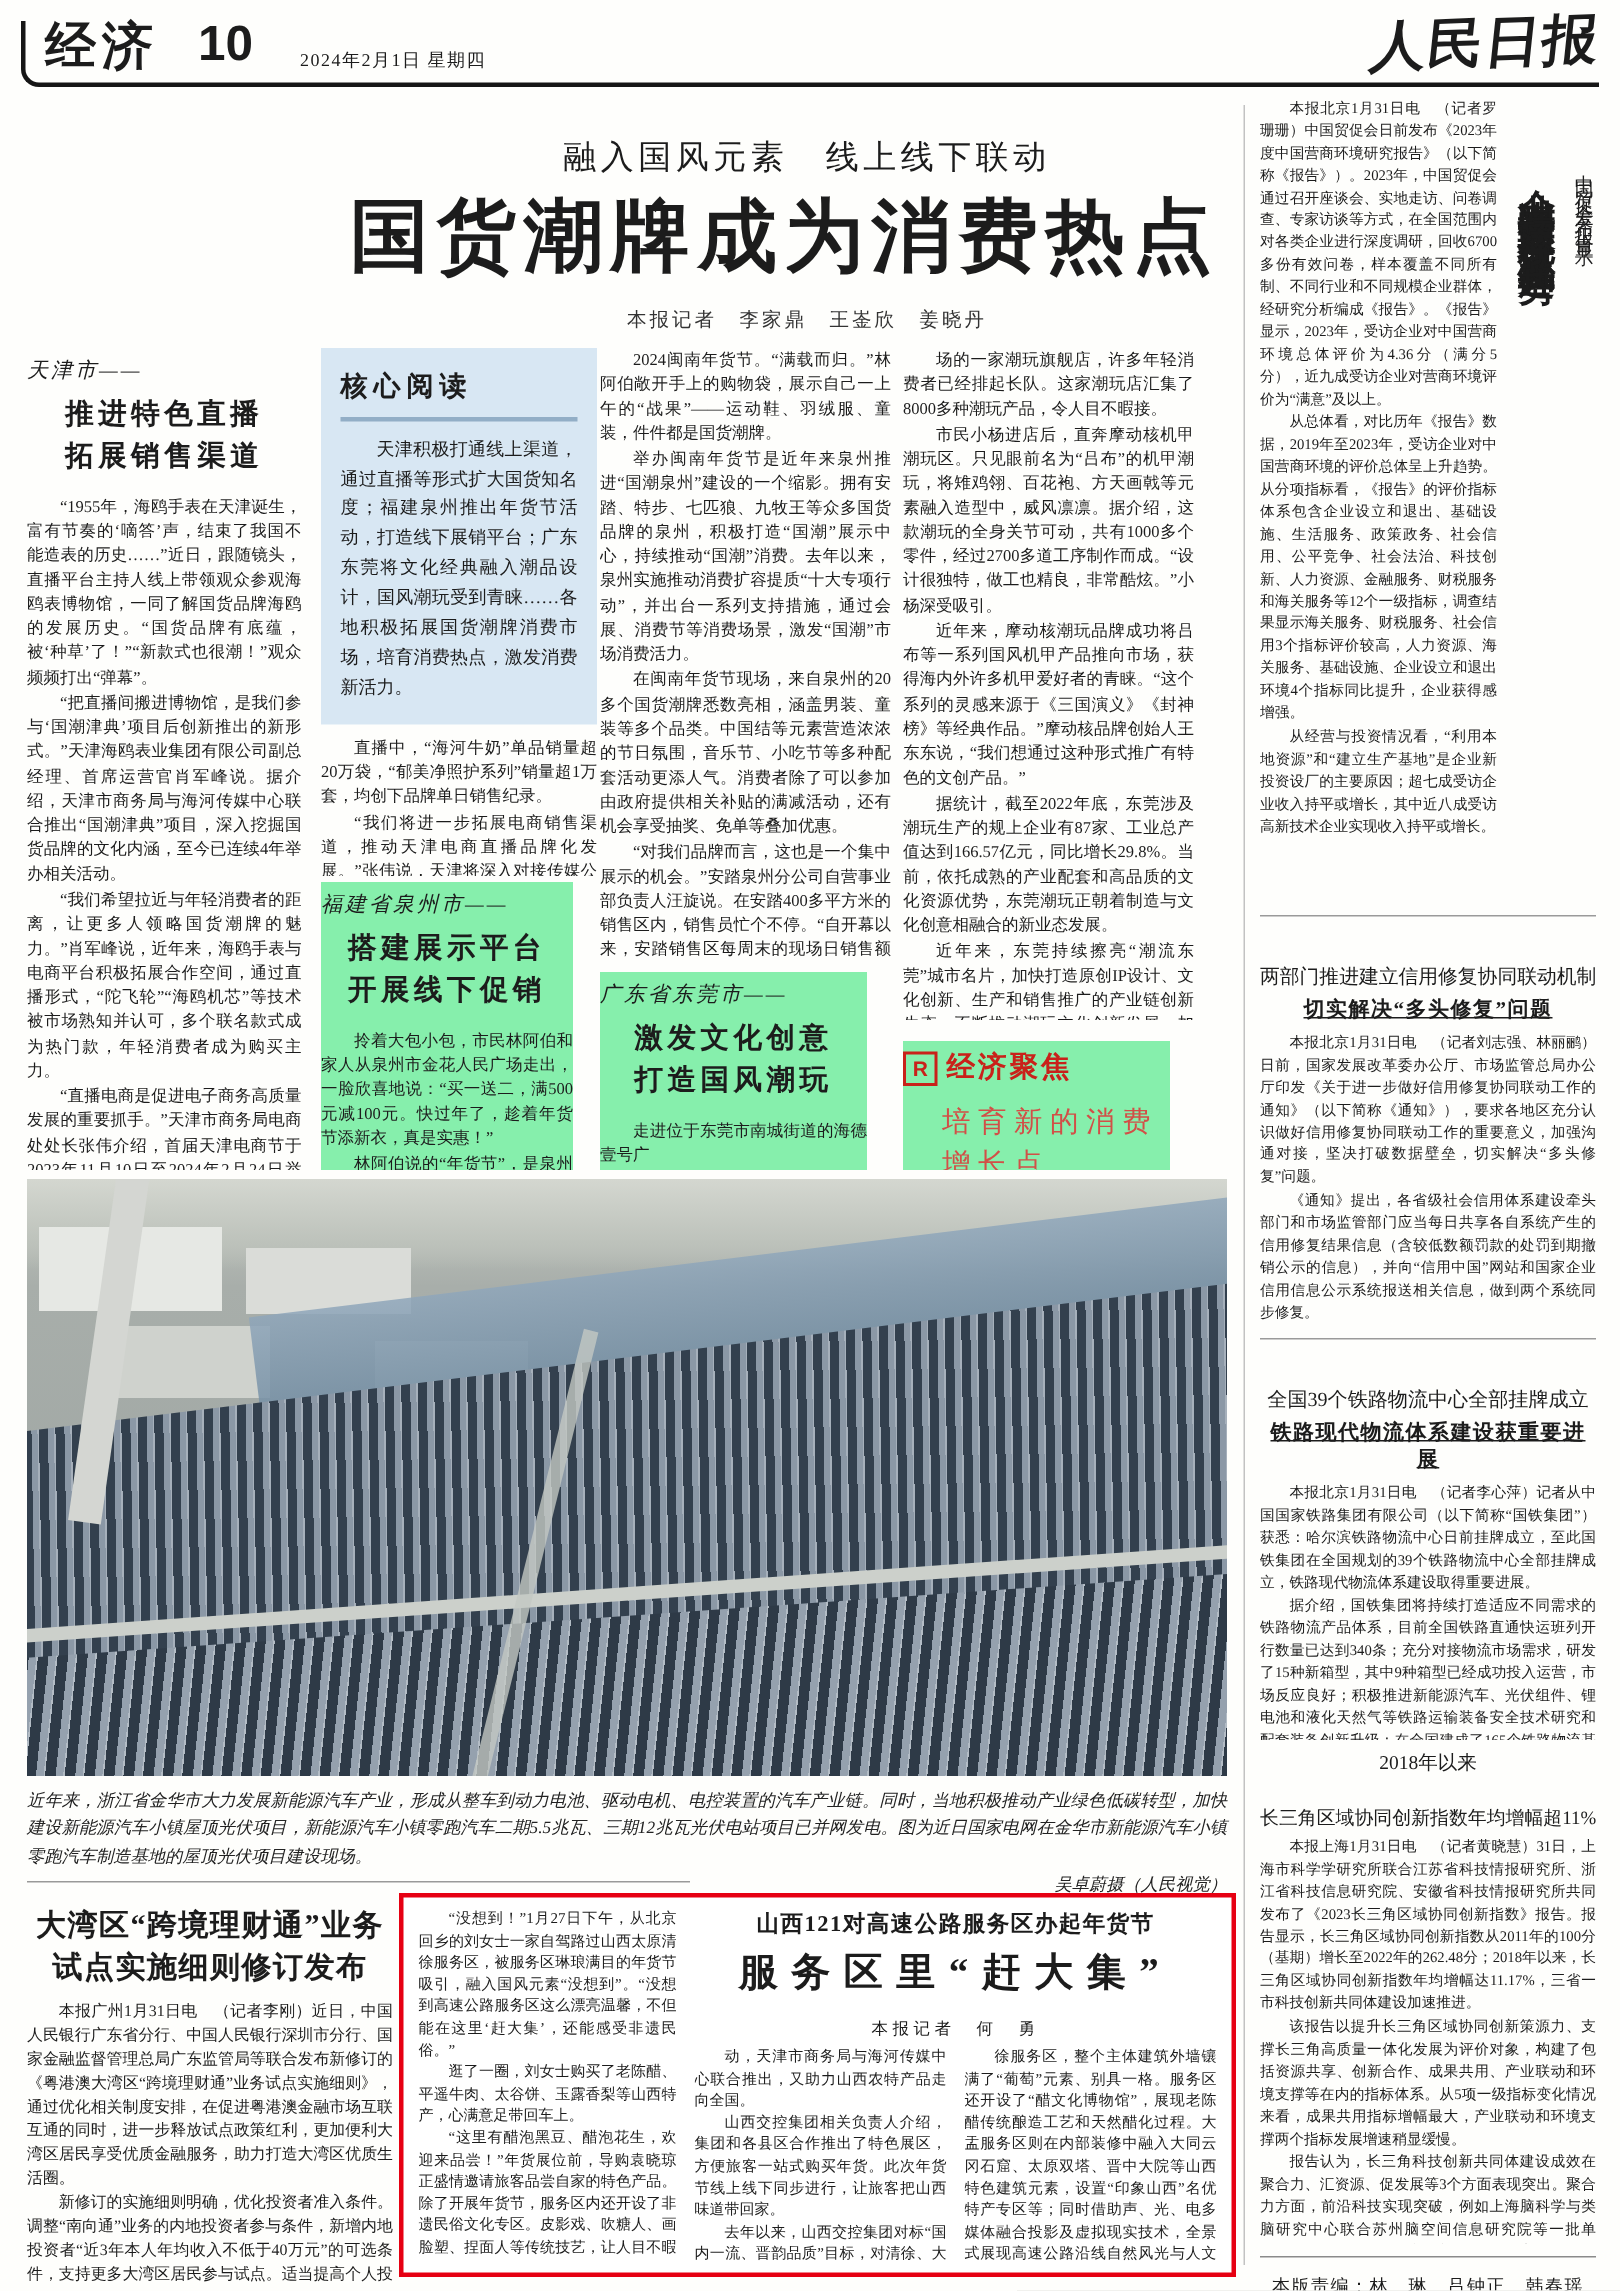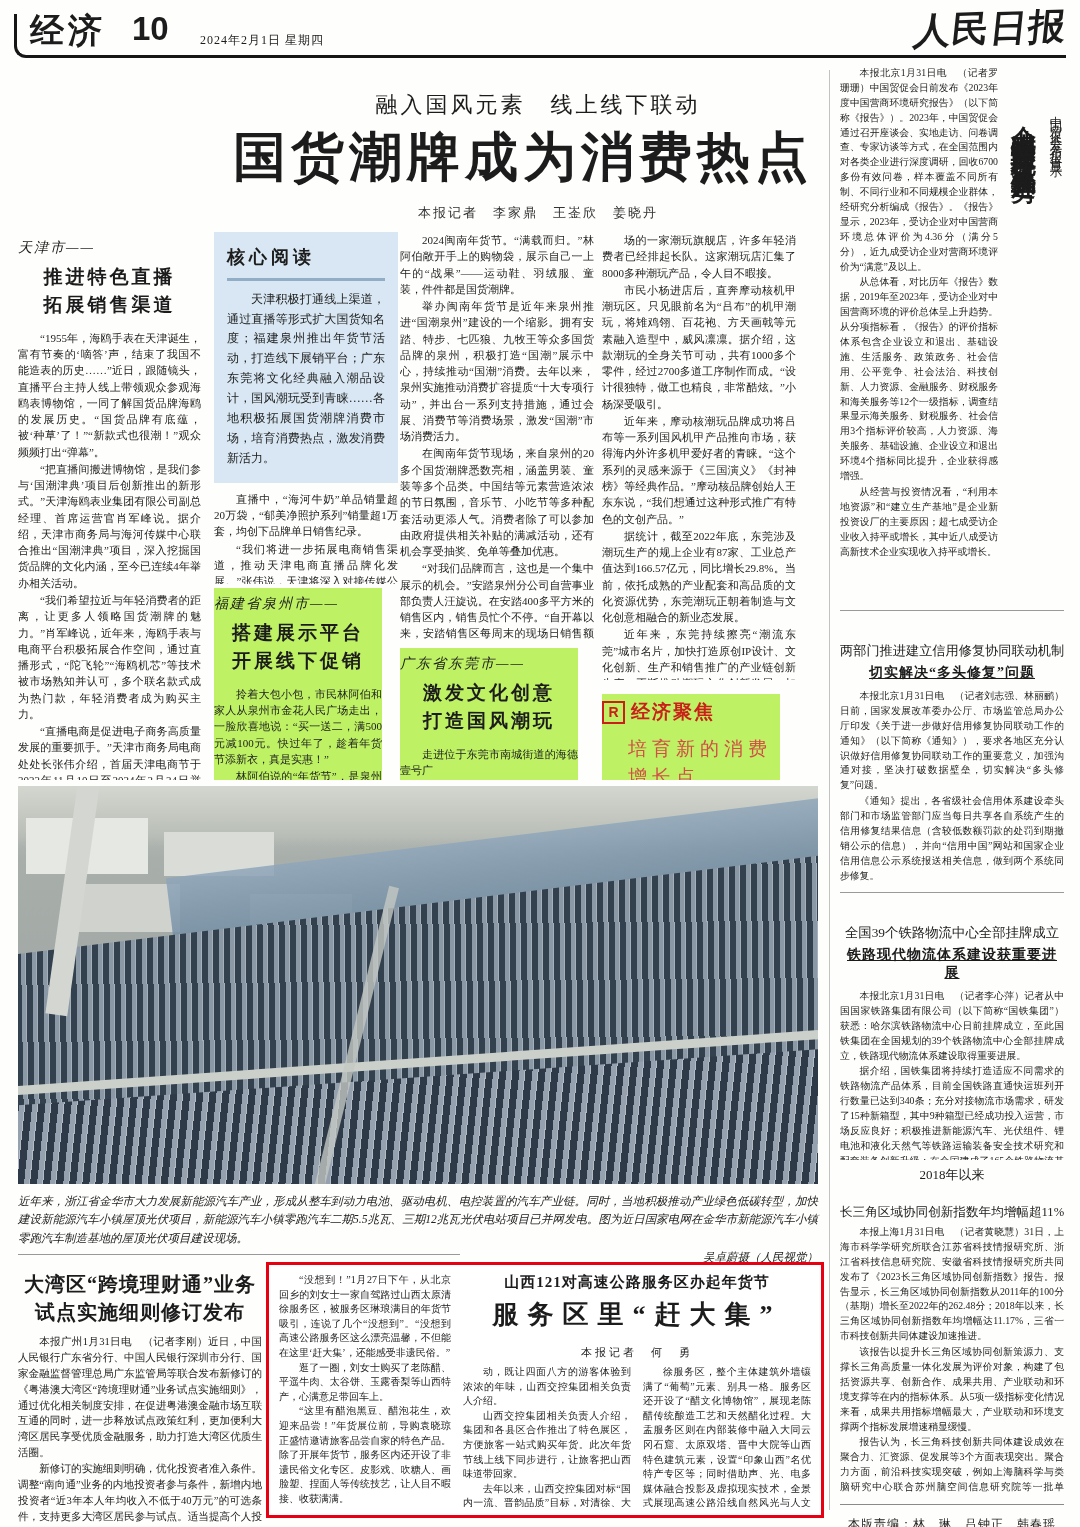--- a/index.html
+++ b/index.html
@@ -21,21 +21,21 @@
   .feature{position:absolute;left:18px;top:66px;width:802px;height:714px;}
   .kicker{position:absolute;left:230px;width:580px;top:24px;text-align:center;
     font-size:22px;font-weight:400;letter-spacing:3px;}
   .mainhead{position:absolute;left:200px;width:610px;top:56px;text-align:center;
     font-size:53px;font-weight:900;letter-spacing:5px;white-space:nowrap;}
   .byline{position:absolute;left:230px;width:580px;top:138px;text-align:center;
     font-size:13px;letter-spacing:2px;color:#333;}
   .fcol{position:absolute;top:166px;height:548px;font-size:11px;line-height:1.48;overflow:hidden;}
   .fcol .para{margin-bottom:1px;}
   .fcol-flow{overflow:hidden;}
-  .fcol-tail{position:absolute;left:0;right:16px;bottom:0;background:#bef264;}
+  .fcol-tail{position:absolute;left:0;right:16px;bottom:0;background:#86efac;}
   .geo{font-size:14px;letter-spacing:2px;margin:6px 0 4px;font-style:italic;}
   .sub2{text-align:center;font-weight:800;font-size:19px;line-height:1.5;letter-spacing:3px;margin:2px 0 10px;}
   .col1{left:0;width:183px;}
   .col2{left:196px;width:184px;}
   .col3{left:382px;width:194px;}
   .col4{left:584px;width:194px;}
   .corebox{background:#d8e7f3;padding:12px 13px 14px;margin-bottom:8px;}
   .cb-title{font-weight:800;font-size:18px;letter-spacing:4px;}
   .cb-rule{height:3px;background:#92aec6;margin:7px 0 9px;}
   .cb-text{font-size:12px;line-height:1.66;text-align:justify;text-indent:2em;margin:0;}
@@ -275,34 +275,34 @@
       <span>试点实施细则修订发布</span>
     </div>
     <div class="gba-body">
         <p class="para">本报广州1月31日电　（记者李刚）近日，中国人民银行广东省分行、中国人民银行深圳市分行、国家金融监督管理总局广东监管局等联合发布新修订的《粤港澳大湾区“跨境理财通”业务试点实施细则》，通过优化相关制度安排，在促进粤港澳金融市场互联互通的同时，进一步释放试点政策红利，更加便利大湾区居民享受优质金融服务，助力打造大湾区优质生活圈。</p>
         <p class="para">新修订的实施细则明确，优化投资者准入条件。调整“南向通”业务的内地投资者参与条件，新增内地投资者“近3年本人年均收入不低于40万元”的可选条件，支持更多大湾区居民参与试点。适当提高个人投资者额度，将个人投资者额度从100万元人民币提高到300万元人民币。拓宽业务试点范围，增加证券公司参与试点，同时将内地销售银行的人民币存款产品纳入“北向通”合资格产品范围，公募证券投资基金由“R1至R3”扩大为“R1至R4”风险等级（不含商品期货基金）。</p>
       </div>
   </div>
 
   <div class="redbox">
     <div class="rb-col1">
-        <p class="para">“没想到！”1月27日下午，从北京回乡的刘女士一家自驾路过山西太原清徐服务区，被服务区琳琅满目的年货节吸引，连说了几个“没想到”。“没想到高速公路服务区这么漂亮温馨，不但能在这里‘赶大集’，还能感受非遗民俗。”</p>
+        <p class="para">“没想到！”1月27日下午，从北京回乡的刘女士一家自驾路过山西太原清徐服务区，被服务区琳琅满目的年货节吸引，融入国风元素“没想到”。“没想到高速公路服务区这么漂亮温馨，不但能在这里‘赶大集’，还能感受非遗民俗。”</p>
         <p class="para">逛了一圈，刘女士购买了老陈醋、平遥牛肉、太谷饼、玉露香梨等山西特产，心满意足带回车上。</p>
         <p class="para">“这里有醋泡黑豆、醋泡花生，欢迎来品尝！”年货展位前，导购袁晓琼正盛情邀请旅客品尝自家的特色产品。除了开展年货节，服务区内还开设了非遗民俗文化专区。皮影戏、吹糖人、画脸塑、捏面人等传统技艺，让人目不暇接、收获满满。</p>
         <p class="para">据介绍，1月20日起，山西交控集团充分发挥服务区聚客集货优势，瞄准节前客流高峰重要节点，开启了三晋名优特产年货节。连日来，山西121对高速公路服务区积极准备名优特产，推出非遗民俗活</p>
       </div>
     <div class="rb-right">
       <div class="rb-headblock">
         <div class="rb-kicker">山西121对高速公路服务区办起年货节</div>
         <div class="rb-head">服务区里“赶大集”</div>
         <div class="rb-byline">本报记者　何　勇</div>
       </div>
       <div class="rb-cols">
         <div class="rb-c">
-            <p class="para">动，既让四面八方的游客体验到浓浓的年味，山西交控集团相关负责人介绍。</p>
+            <p class="para">动，天津市商务局与海河传媒中心联合推出，又助力山西农特产品走向全国。</p>
             <p class="para">山西交控集团相关负责人介绍，集团和各县区合作推出了特色展区，方便旅客一站式购买年货。此次年货节线上线下同步进行，让旅客把山西味道带回家。</p>
             <p class="para">去年以来，山西交控集团对标“国内一流、晋韵品质”目标，对清徐、大盂等重点服务区进行提质升级改造，在升级过程中融入文化、旅游、美食等特色元素，全景式展现高速公路沿线自然风光与人文景观。清徐葡萄有悠久的栽培历史。在清</p>
           </div>
         <div class="rb-c">
             <p class="para">徐服务区，整个主体建筑外墙镶满了“葡萄”元素、别具一格。服务区还开设了“醋文化博物馆”，展现老陈醋传统酿造工艺和天然醋化过程。大盂服务区则在内部装修中融入大同云冈石窟、太原双塔、晋中大院等山西特色建筑元素，设置“印象山西”名优特产专区等；同时借助声、光、电多媒体融合投影及虚拟现实技术，全景式展现高速公路沿线自然风光与人文景观。</p>
           </div>
       </div>
     </div>
   </div>
 

